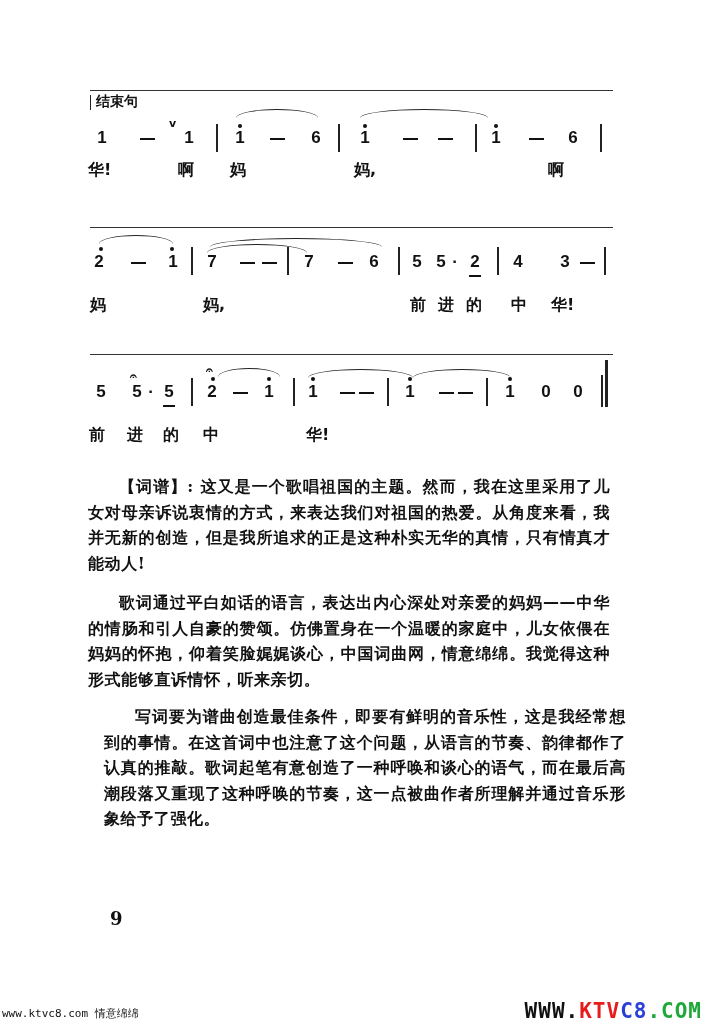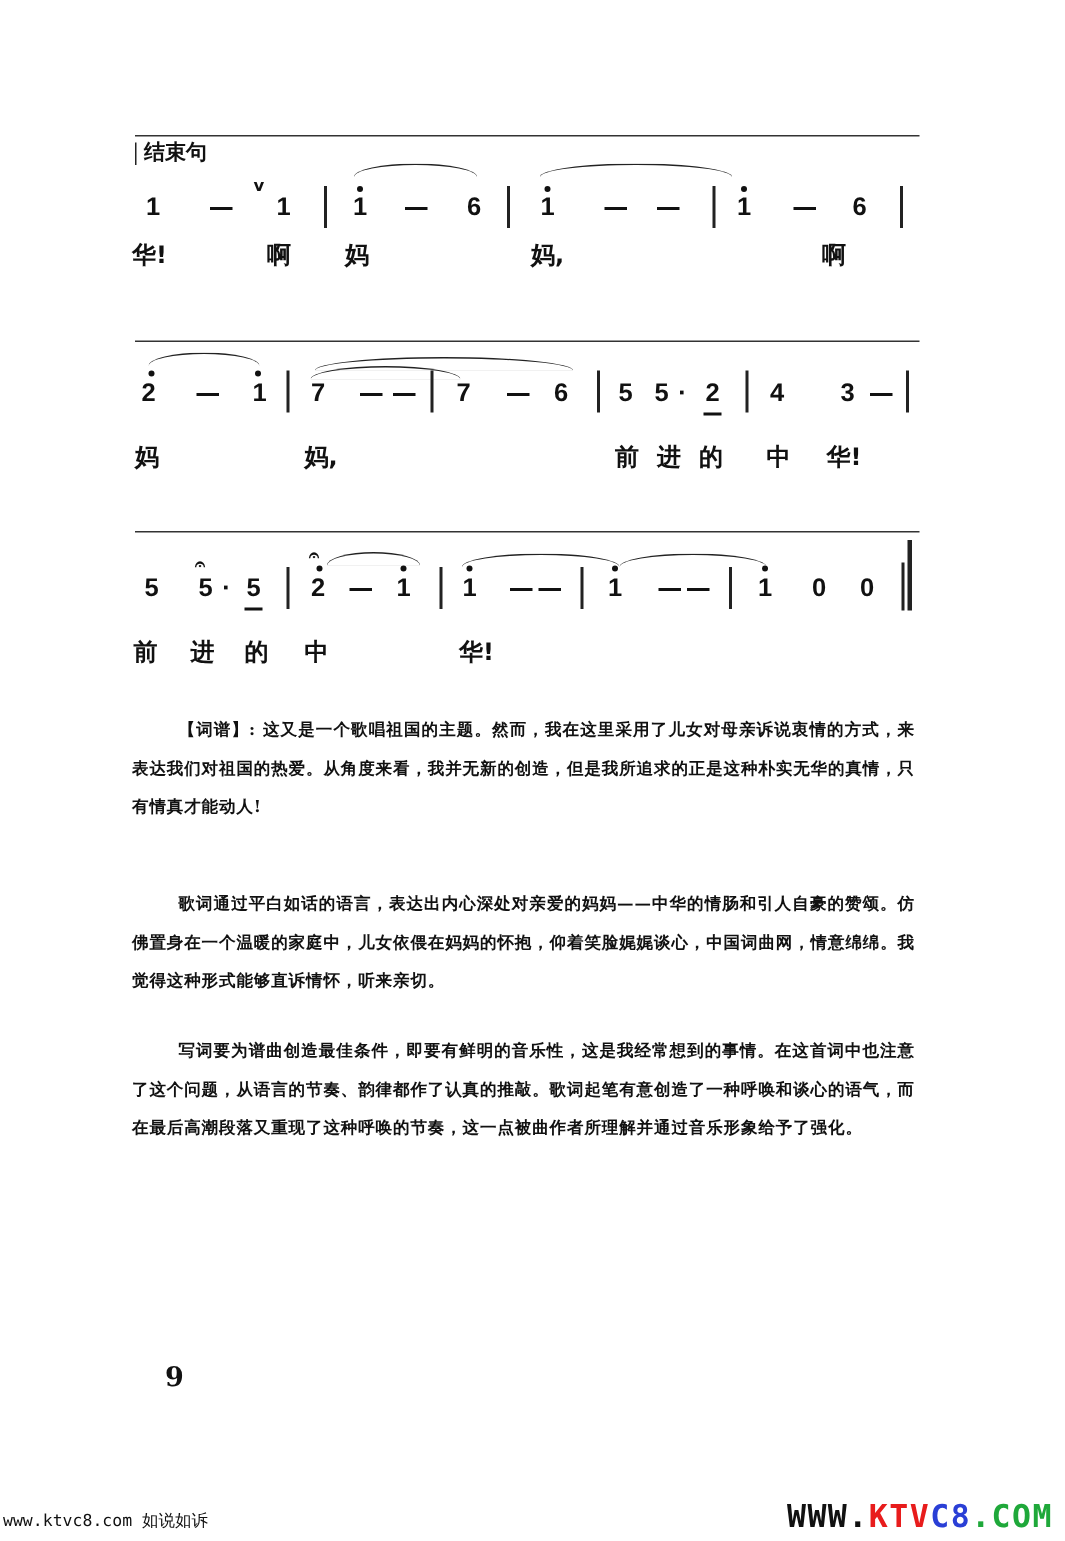--- a/index.html
+++ b/index.html
@@ -10,21 +10,21 @@
   .label-row .bar { display:inline-block; width:1px; height:15px; background:#222; vertical-align:middle; margin-right:5px; }
   .note { position:absolute; font-family:"Liberation Sans", sans-serif; font-weight:bold; font-size:17px; line-height:20px; text-align:center; width:16px; }
   .dot-hi { position:absolute; width:4px; height:4px; background:#111; border-radius:50%; }
   .dash { position:absolute; height:2px; background:#111; width:15px; }
   .bline { position:absolute; width:2px; background:#222; }
   .ul { position:absolute; height:2px; background:#111; width:12px; }
   .slur { position:absolute; border-top:1.5px solid #222; border-radius:50% 50% 0 0 / 100% 100% 0 0; height:8px; }
   .lyric { position:absolute; font-size:16px; font-weight:bold; line-height:20px; }
   .fermata { position:absolute; font-size:12px; line-height:12px; font-weight:bold; }
   .breath { position:absolute; font-size:11px; font-weight:bold; }
-  .para { position:absolute; left:88px; width:522px; font-size:11px; line-height:25.5px; font-weight:bold;
+  .para { position:absolute; left:88px; width:522px; font-size:16px; line-height:25.5px; font-weight:bold;
           font-family:"DejaVu Serif", serif; text-align:justify; letter-spacing:0.6px; }
   .para.indent { text-indent:31px; }
   .pagenum { position:absolute; left:110px; top:908px; font-family:"DejaVu Serif", serif; font-weight:bold; font-size:18px; }
   .wm-left { position:absolute; left:2px; top:1006px; font-family:"DejaVu Sans Mono", monospace; font-size:11px; color:#111; }
   .wm-right { position:absolute; right:8px; top:999px; font-family:"DejaVu Sans Mono", monospace; font-size:21px; font-weight:bold; letter-spacing:1px; }
 </style>
 </head>
 <body>
 
 <div class="rule" style="top:90px;"></div>
@@ -157,20 +157,20 @@
 <div>
   <span class="lyric" style="left:89px;top:425px;">前</span>
   <span class="lyric" style="left:127px;top:425px;">进</span>
   <span class="lyric" style="left:163px;top:425px;">的</span>
   <span class="lyric" style="left:203px;top:425px;">中</span>
   <span class="lyric" style="left:306px;top:425px;">华!</span>
 </div>
 
 <p class="para indent" style="top:474px;margin:0;">【词谱】: 这又是一个歌唱祖国的主题。然而，我在这里采用了儿女对母亲诉说衷情的方式，来表达我们对祖国的热爱。从角度来看，我并无新的创造，但是我所追求的正是这种朴实无华的真情，只有情真才能动人!</p>
 <p class="para indent" style="top:590px;margin:0;">歌词通过平白如话的语言，表达出内心深处对亲爱的妈妈——中华的情肠和引人自豪的赞颂。仿佛置身在一个温暖的家庭中，儿女依偎在妈妈的怀抱，仰着笑脸娓娓谈心，中国词曲网，情意绵绵。我觉得这种形式能够直诉情怀，听来亲切。</p>
-<p class="para indent" style="top:688px;margin:0;">写词要为谱曲创造最佳条件，即要有鲜明的音乐性，这是我经常想到的事情。在这首词中也注意了这个问题，从语言的节奏、韵律都作了认真的推敲。歌词起笔有意创造了一种呼唤和谈心的语气，而在最后高潮段落又重现了这种呼唤的节奏，这一点被曲作者所理解并通过音乐形象给予了强化。</p>
+<p class="para indent" style="top:688px;margin:16px;">写词要为谱曲创造最佳条件，即要有鲜明的音乐性，这是我经常想到的事情。在这首词中也注意了这个问题，从语言的节奏、韵律都作了认真的推敲。歌词起笔有意创造了一种呼唤和谈心的语气，而在最后高潮段落又重现了这种呼唤的节奏，这一点被曲作者所理解并通过音乐形象给予了强化。</p>
 
 <div class="pagenum">9</div>
 
-<div class="wm-left">www.ktvc8.com 如说如诉</div>
+<div class="wm-left">www.ktvc8.com 情意绵绵</div>
 <div class="wm-right">
   <span style="color:#111111;">WWW.</span><span style="color:#e81c1c;">KTV</span><span style="color:#2a3fd6;">C8</span><span style="color:#1fa83a;">.COM</span>
 </div>
 
 </body></html>

